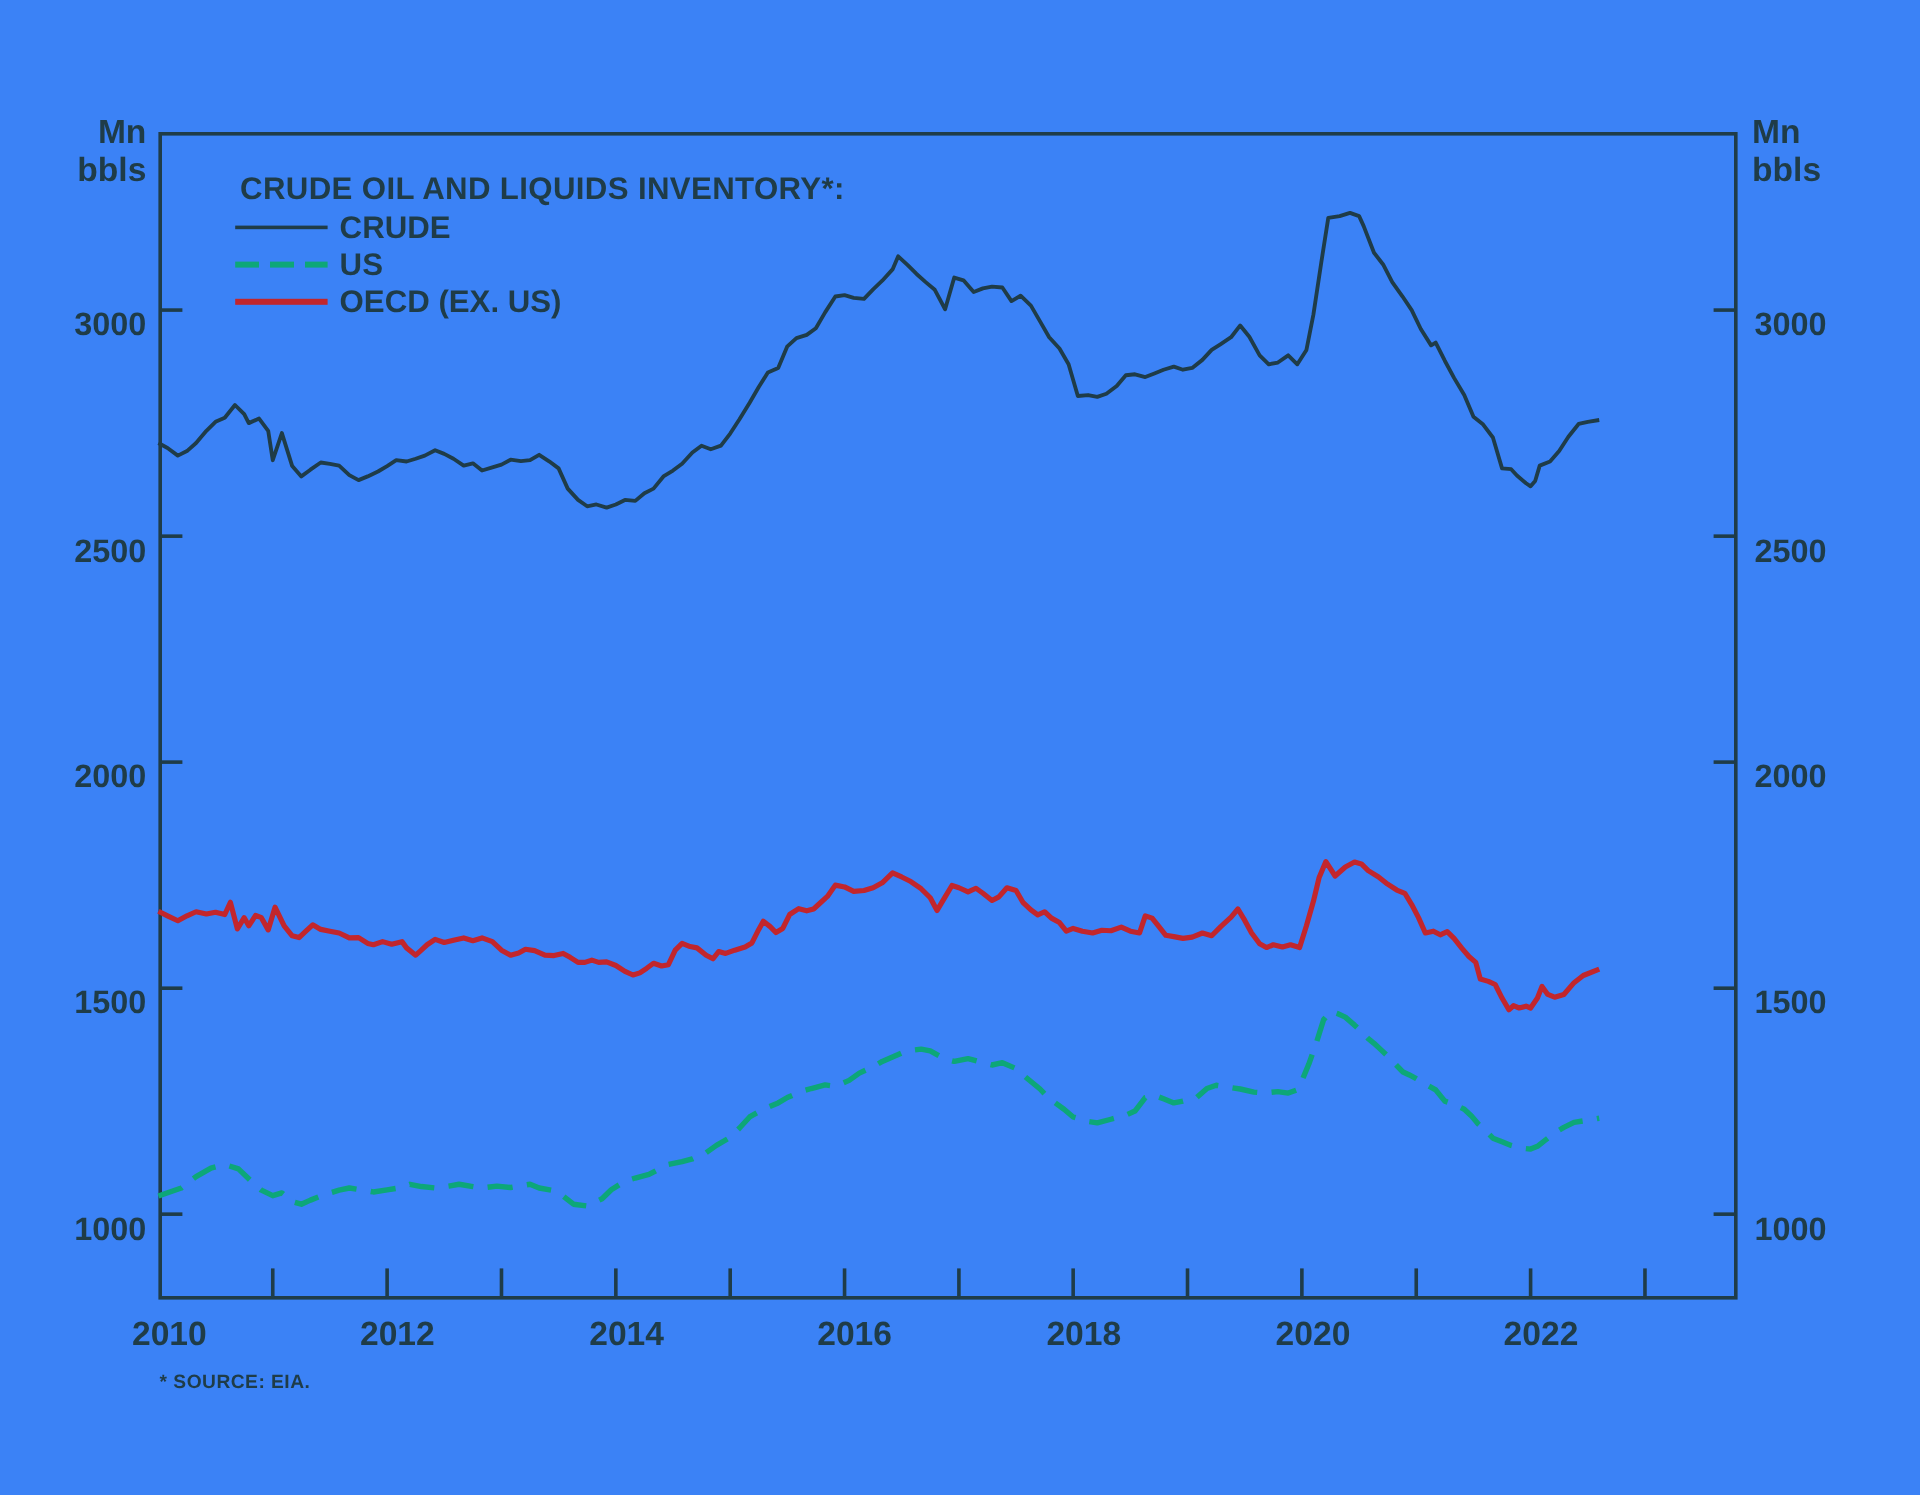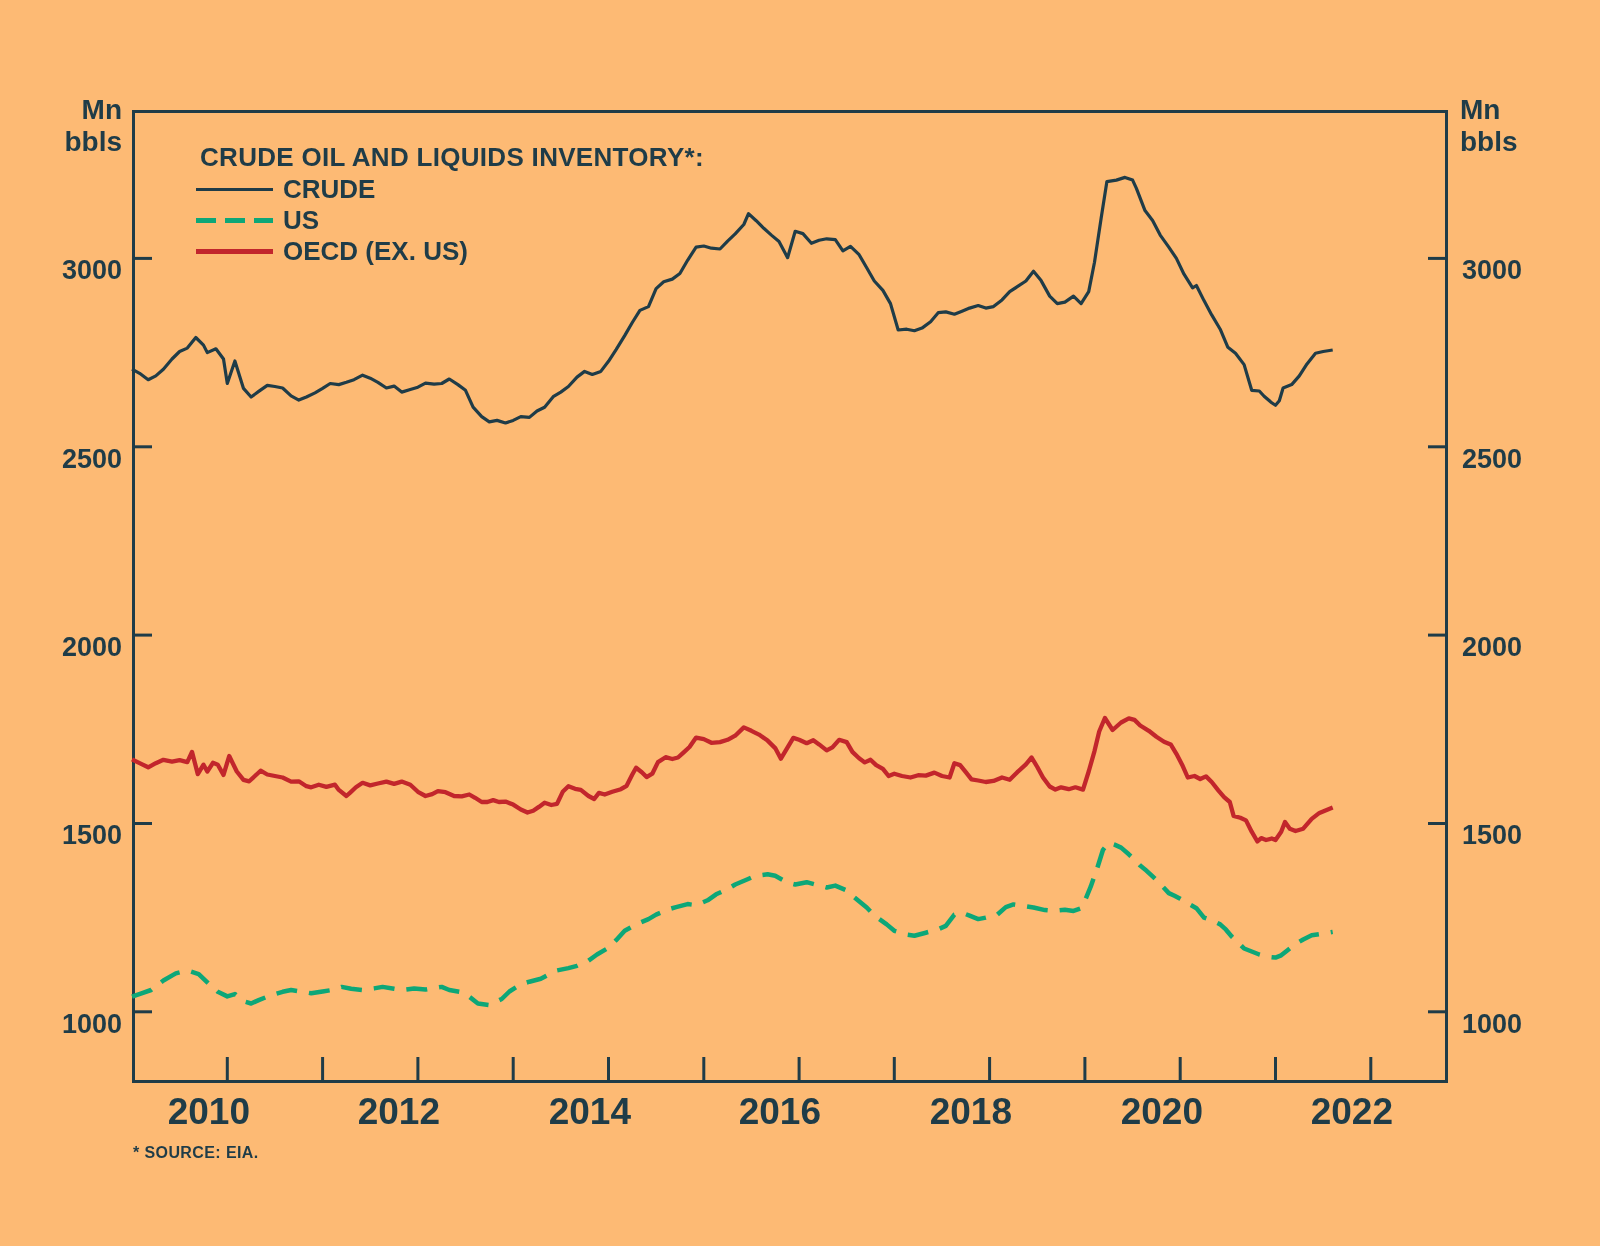--- a/index.html
+++ b/index.html
@@ -1,39 +1,39 @@
 <!DOCTYPE html>
 <html><head>
 <meta charset="utf-8">
 <style>
   html,body{margin:0;padding:0;background:#ffffff;}
   #chart-root{
     position:relative;
     width:1600px;height:1246px;
-    background:#fdba74;
+    background:#3b82f6;
     font-family:"Liberation Sans", sans-serif;
     overflow:hidden;
   }
   #chart-svg{position:absolute;left:0;top:0;width:1600px;height:1246px;}
   .txt{position:absolute;color:#1f3c48;}
   .unit{
     width:92px;font-weight:700;font-size:28px;line-height:32px;
   }
   .unit.left{left:30px;top:94px;text-align:right;}
   .unit.right{left:1460px;top:94px;text-align:left;}
   .ytick-label{
     position:absolute;width:90px;height:30px;line-height:30px;
     font-weight:700;font-size:27px;color:#1f3c48;margin-top:12px;
   }
   .ytick-label.left{text-align:right;}
   .ytick-label.right{text-align:left;}
   .xtick-label{
     position:absolute;width:140px;height:30px;line-height:30px;
-    margin-left:-70px;text-align:right;
-    font-weight:700;font-size:37px;color:#1f3c48;
+    margin-left:-70px;text-align:left;
+    font-weight:700;font-size:28px;color:#1f3c48;
   }
   .chart-title{
     left:200px;top:142px;height:30px;line-height:30px;
     font-weight:700;font-size:26px;letter-spacing:.3px;
   }
   .legend{position:absolute;left:196px;top:174px;}
   .legend-row{position:relative;height:31px;}
   .legend-swatch{position:absolute;left:0;top:14px;width:77px;}
   .swatch-oecd{height:3px;background:#1f3c48;}
   .swatch-us{height:5px;top:13px;background:repeating-linear-gradient(90deg,#0da778 0 20px,transparent 20px 29px);}

